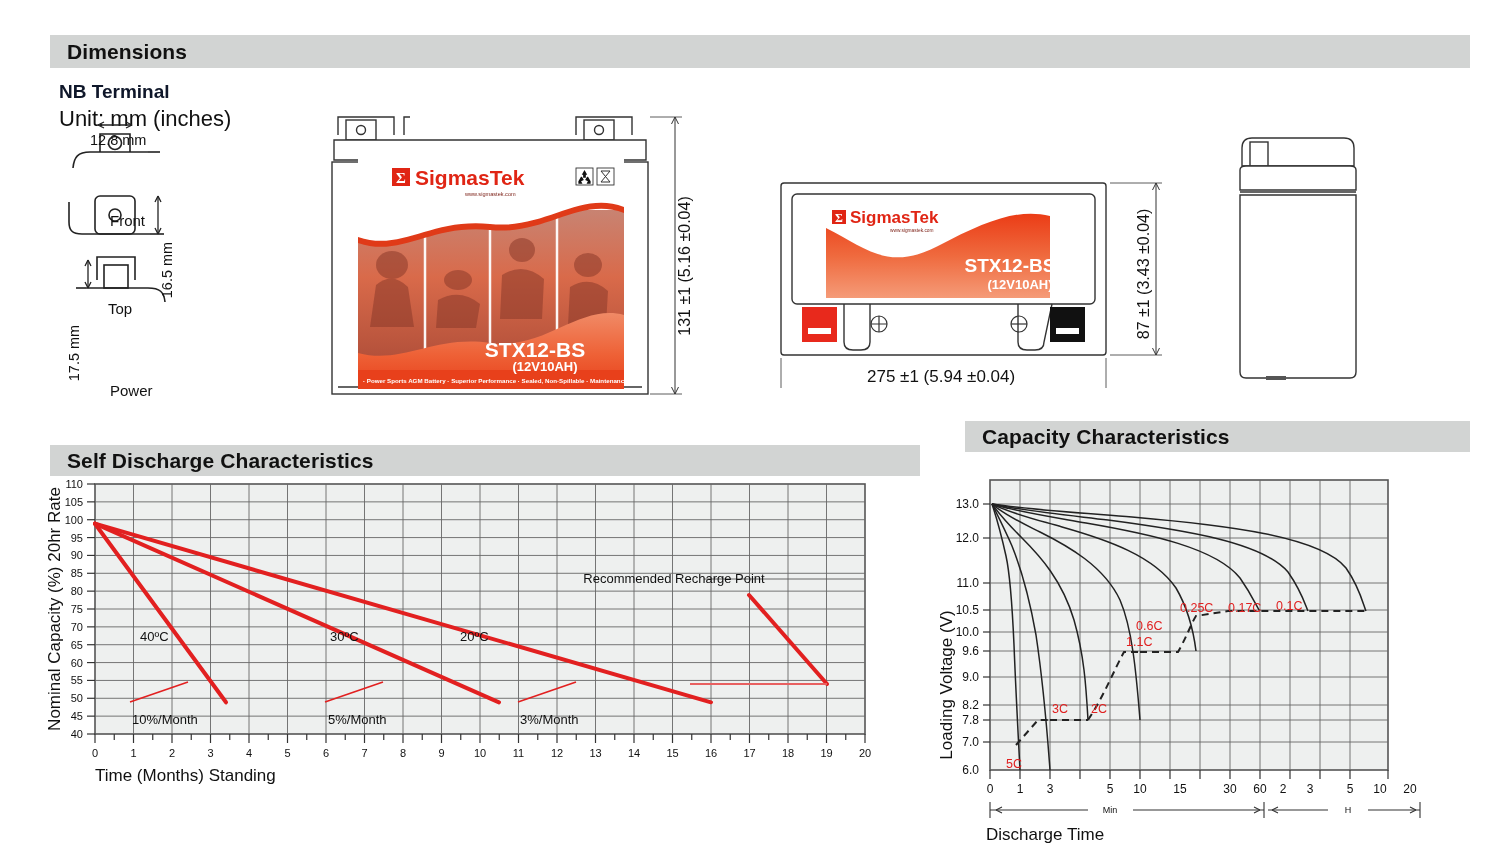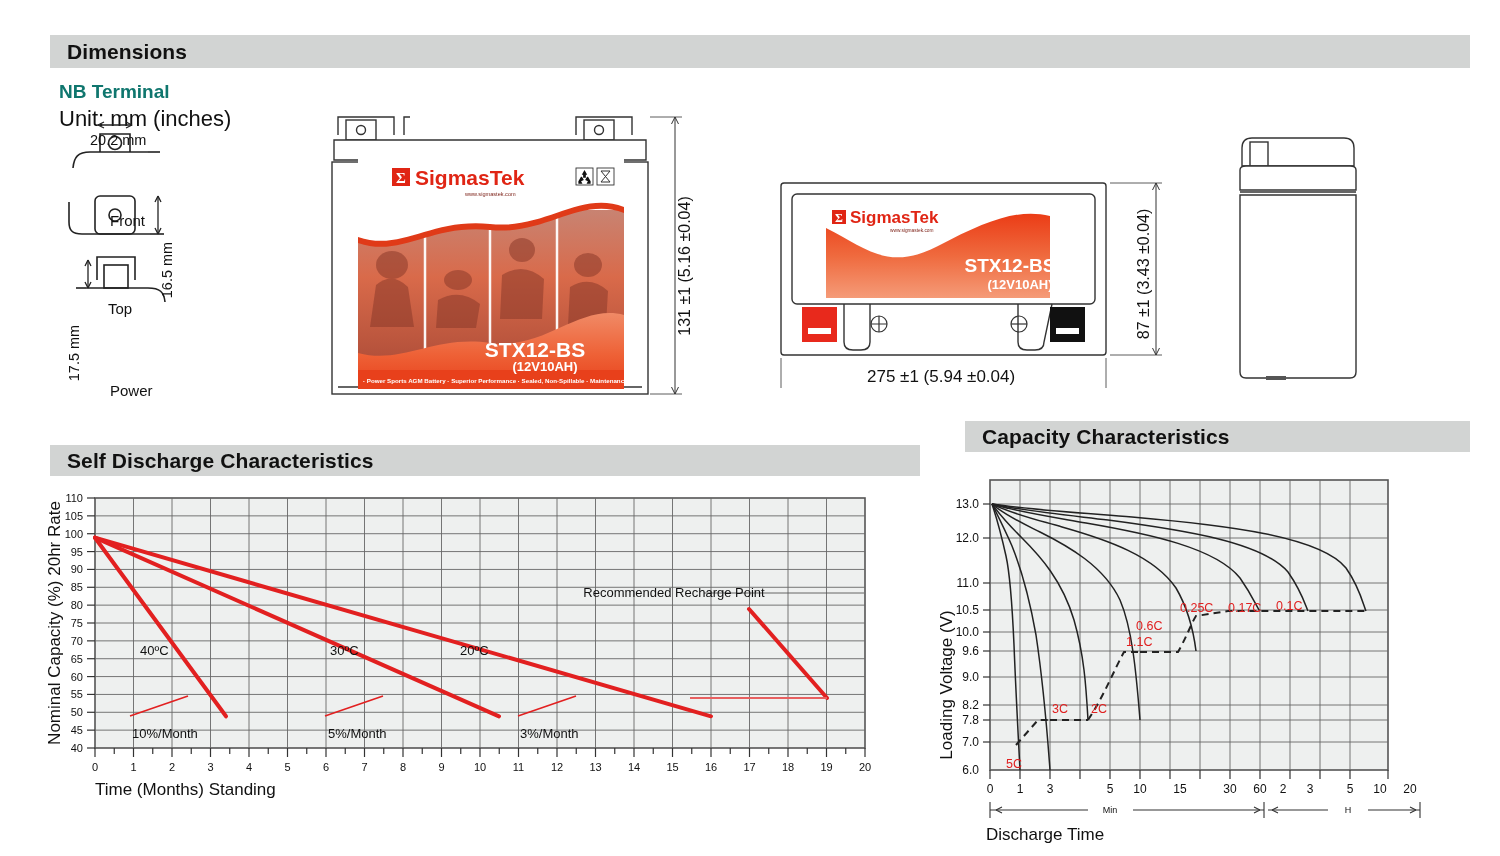--- a/index.html
+++ b/index.html
@@ -19,21 +19,21 @@
     position:absolute;
     background:#d2d4d3;
     display:flex; align-items:center;
     padding-left:17px;
   }
   .section-bar .title {
     font-size:21px; font-weight:bold; color:#111; letter-spacing:0.1px;
   }
 
   
-  .nb-title { position:absolute; font-size:19px; font-weight:bold; color:#0f766e; }
+  .nb-title { position:absolute; font-size:19px; font-weight:bold; color:#0f172a; }
   .nb-unit  { position:absolute; font-size:22px; color:#111; }
 
   .term-label { position:absolute; font-size:15px; color:#111; text-align:left; }
   .dim-text   { position:absolute; font-size:14.5px; color:#111; white-space:nowrap; }
   .vert-text  { transform-origin:center center; }
 
   svg { display:block; overflow:visible; }
   .abs { position:absolute; }
 
   
@@ -92,21 +92,21 @@
 
         <g stroke-width="1.3">
           <path d="M28,130 L28,158"></path>
           <path d="M28,130 l-3,6 M28,130 l3,6"></path>
           <path d="M28,158 l-3,-6 M28,158 l3,-6"></path>
         </g>
       </g>
     </svg>
   </div>
 
-  <div class="dim-text" style="left:90px; top:132px;">20.2 mm</div>
+  <div class="dim-text" style="left:90px; top:132px;">12.8 mm</div>
   <div class="term-label" style="left:110px; top:212px; width:60px;">Front</div>
   <div class="dim-text vert-text" style="left:139px; top:262px; transform:rotate(-90deg);">16.5 mm</div>
   <div class="term-label" style="left:108px; top:300px; width:60px;">Top</div>
   <div class="dim-text vert-text" style="left:46px; top:345px; transform:rotate(-90deg);">17.5 mm</div>
   <div class="term-label" style="left:110px; top:382px; width:60px;">Power</div>
 
   <div class="abs" style="left:330px; top:115px;">
     <svg width="380" height="285" viewBox="0 0 380 285">
       <defs>
         <linearGradient id="gradFront" x1="0" y1="0" x2="0" y2="1">
@@ -264,21 +264,21 @@
         <path d="M2,72 L118,72" fill="none"></path>
       </g>
       <rect x="28" y="256" width="20" height="4" fill="#555"></rect>
     </svg>
   </div>
 
   <div class="section-bar" style="left:50px; top:421px; width:870px; height:31px;margin-top:24px;">
     <span class="title">Self Discharge Characteristics</span>
   </div>
 
-  <div class="abs" style="left:40px; top:483px;">
+  <div class="abs" style="left:40px; top:469px;">
     <svg width="850" height="320" viewBox="0 0 850 320">
 
       <rect x="55" y="15" width="770" height="250" fill="#eef0ef" stroke="#555" stroke-width="1.6"></rect>
 
       <g stroke="#666" stroke-width="0.9">
         <path d="M55,32.86 H825"></path>
           <path d="M55,50.71 H825"></path>
           <path d="M55,68.57 H825"></path>
         <path d="M55,86.43 H825"></path>
           <path d="M55,104.29 H825"></path>

